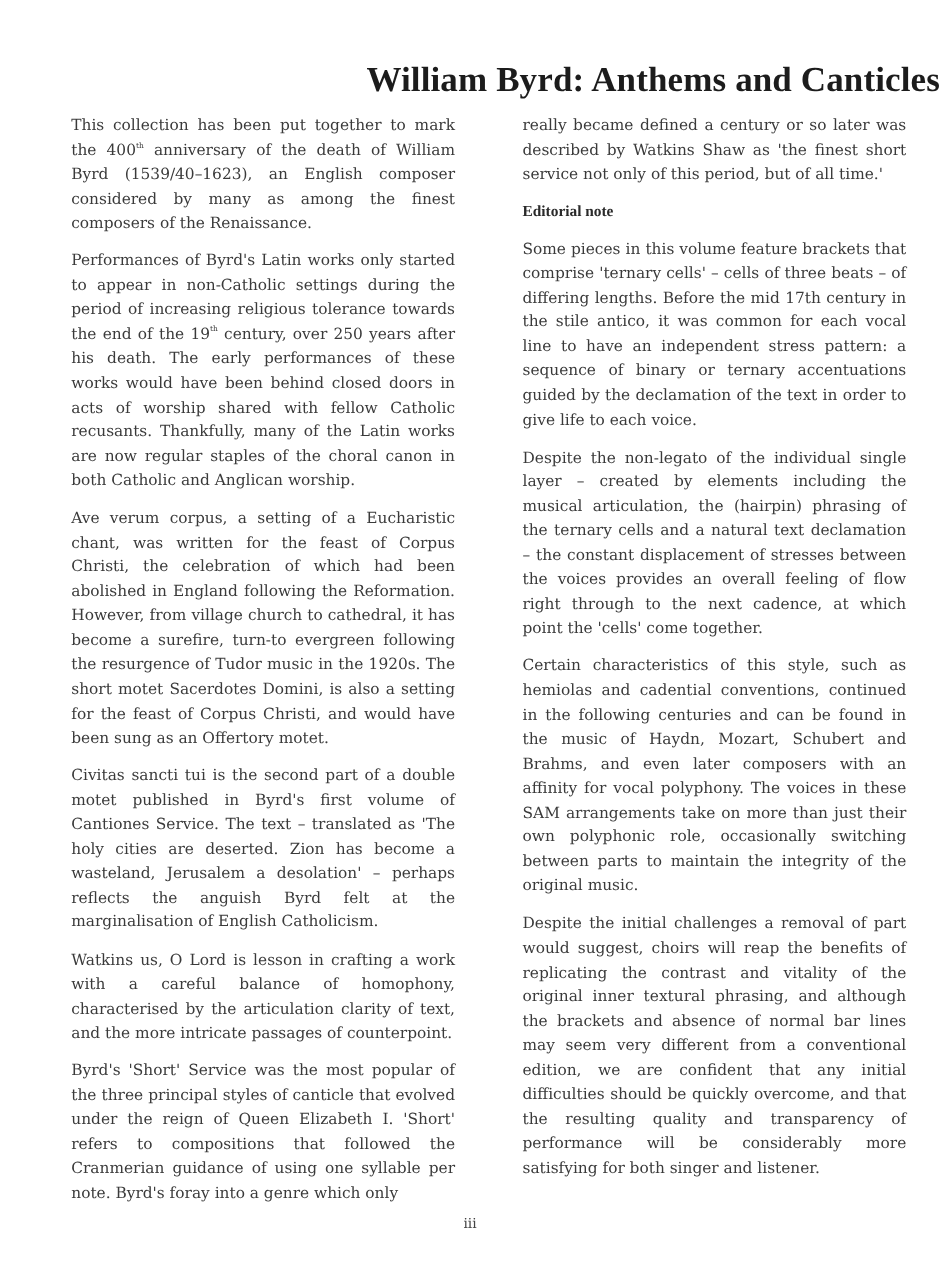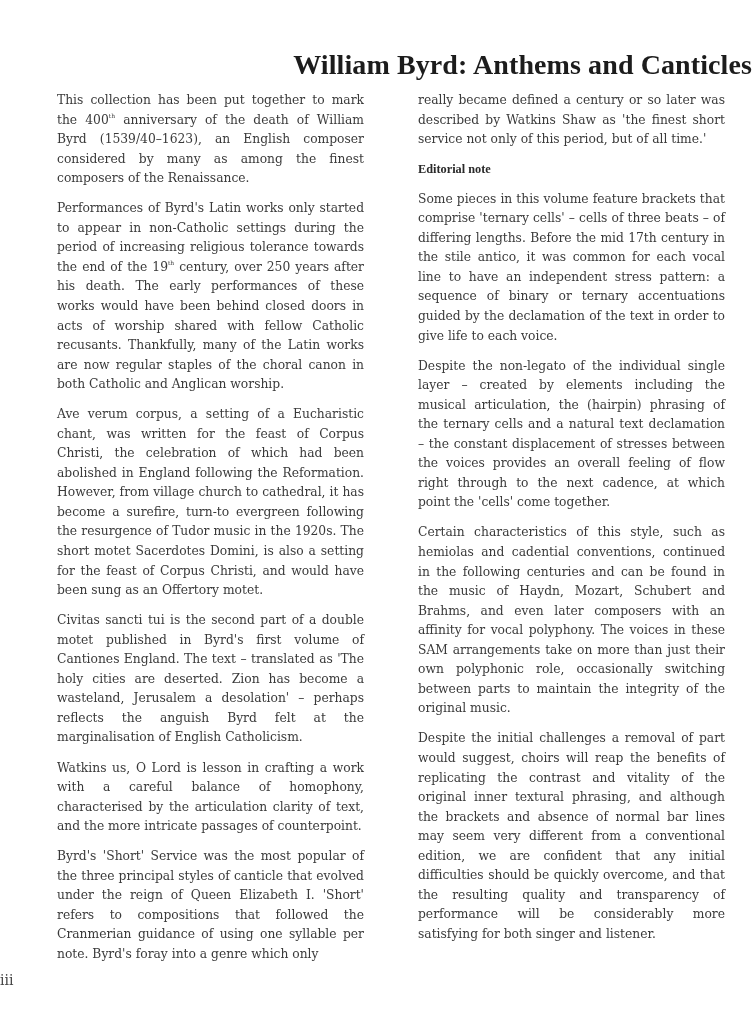--- a/index.html
+++ b/index.html
@@ -49,35 +49,35 @@
       line-height: 19.55px;
       font-family: Liberation Serif, serif;
     }
     .col p .it { }
     sup { font-size: 6px; line-height: 0; vertical-align: 6px; }
     .page-number {
       position: absolute;
       top: 972px;
       left: 0;
       width: 752px;
-      text-align: left;
-      font-size: 14px;
+      text-align: center;
+      font-size: 11px;
       color: #444;
     }
   </style>
 </head>
 <body>
 
 <h1 class="title">William Byrd: Anthems and Canticles</h1>
 
 <div class="col col-left">
   <p><span>This collection has been put together to mark the 400</span><sup>th</sup><span> anniversary of the death of William Byrd (1539/40–1623), an English composer considered by many as among the finest composers of the Renaissance.</span></p>
   <p><span>Performances of Byrd's Latin works only started to appear in non-Catholic settings during the period of increasing religious tolerance towards the end of the 19</span><sup>th</sup><span> century, over 250 years after his death. The early performances of these works would have been behind closed doors in acts of worship shared with fellow Catholic recusants. Thankfully, many of the Latin works are now regular staples of the choral canon in both Catholic and Anglican worship.</span></p>
   <p><span class="it">Ave verum corpus</span><span>, a setting of a Eucharistic chant, was written for the feast of Corpus Christi, the celebration of which had been abolished in England following the Reformation. However, from village church to cathedral, it has become a surefire, turn-to evergreen following the resurgence of Tudor music in the 1920s. The short motet </span><span class="it">Sacerdotes Domini</span><span>, is also a setting for the feast of Corpus Christi, and would have been sung as an Offertory motet.</span></p>
-  <p><span class="it">Civitas sancti tui</span><span> is the second part of a double motet published in Byrd's first volume of </span><span class="it">Cantiones England</span><span>. The text – translated as 'The holy cities are deserted. Zion has become a wasteland, Jerusalem a desolation' – perhaps reflects the anguish Byrd felt at the marginalisation of English Catholicism.</span></p>
+  <p><span class="it">Civitas sancti tui</span><span> is the second part of a double motet published in Byrd's first volume of </span><span class="it">Cantiones Service</span><span>. The text – translated as 'The holy cities are deserted. Zion has become a wasteland, Jerusalem a desolation' – perhaps reflects the anguish Byrd felt at the marginalisation of English Catholicism.</span></p>
   <p><span class="it">Watkins us, O Lord</span><span> is lesson in crafting a work with a careful balance of homophony, characterised by the articulation clarity of text, and the more intricate passages of counterpoint.</span></p>
   <p><span>Byrd's 'Short' Service was the most popular of the three principal styles of canticle that evolved under the reign of Queen Elizabeth I. 'Short' refers to compositions that followed the Cranmerian guidance of using one syllable per note. Byrd's foray into a genre which only</span></p>
 </div>
 
 <div class="col col-right">
   <p>really became defined a century or so later was described by Watkins Shaw as 'the finest short service not only of this period, but of all time.'</p>
   <h3>Editorial note</h3>
   <p><span>Some pieces in this volume feature brackets that comprise 'ternary cells' – cells of three beats – of differing lengths. Before the mid 17th century in the </span><span class="it">stile antico</span><span>, it was common for each vocal line to have an independent stress pattern: a sequence of binary or ternary accentuations guided by the declamation of the text in order to give life to each voice.</span></p>
   <p>Despite the non-legato of the individual single layer – created by elements including the musical articulation, the (hairpin) phrasing of the ternary cells and a natural text declamation – the constant displacement of stresses between the voices provides an overall feeling of flow right through to the next cadence, at which point the 'cells' come together.</p>
   <p>Certain characteristics of this style, such as hemiolas and cadential conventions, continued in the following centuries and can be found in the music of Haydn, Mozart, Schubert and Brahms, and even later composers with an affinity for vocal polyphony. The voices in these SAM arrangements take on more than just their own polyphonic role, occasionally switching between parts to maintain the integrity of the original music.</p>

